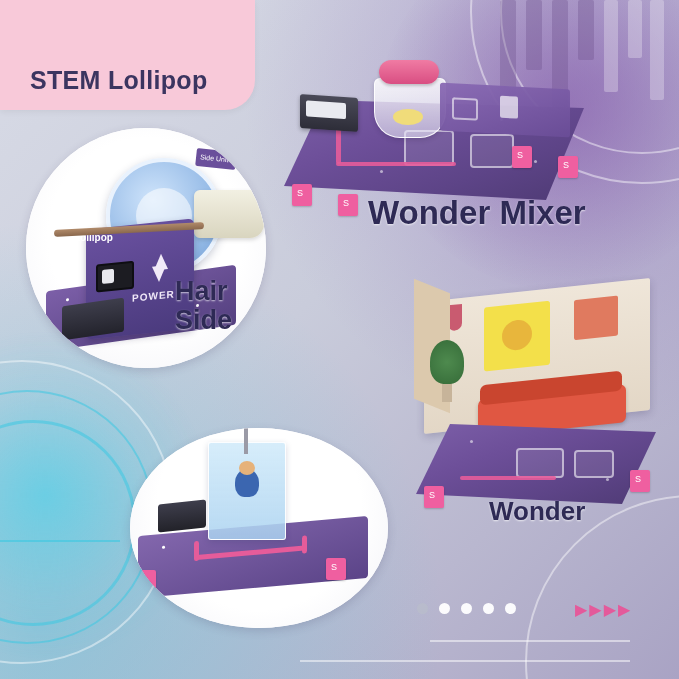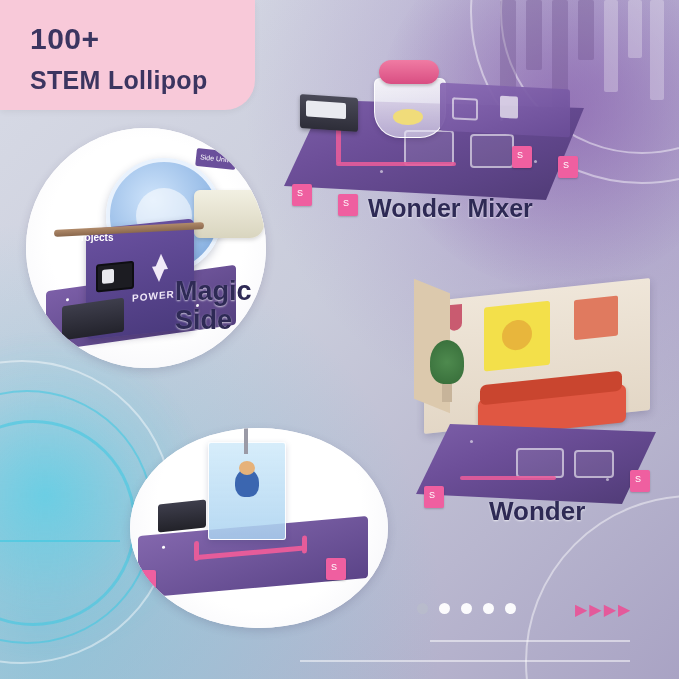--- a/index.html
+++ b/index.html
@@ -49,21 +49,21 @@
     position:absolute;left:30px;top:66px;
     font-size:25px;font-weight:bold;color:#3b3560;letter-spacing:.3px;
   }
 
   
   .plabel{
     position:absolute;color:#2e2a55;font-weight:bold;
     text-shadow:0 1px 2px rgba(255,255,255,.7);
     line-height:1.08;
   }
-  #label-wonder{left:368px;top:195px;font-size:25px;text-align:center;}
+  #label-wonder{left:368px;top:195px;font-size:33px;text-align:center;}
   #label-hair{left:175px;top:277px;font-size:27px;}
   #label-cooler{left:489px;top:497px;font-size:26px;}
   #label-illusion{left:172px;top:592px;font-size:25px;}
 
   
   .circ{
     position:absolute;border-radius:50%;
     background:#ffffff;
     box-shadow:0 3px 10px rgba(60,50,90,.18);
     overflow:hidden;
@@ -198,21 +198,21 @@
       <div style="position:absolute;left:10px;top:36px;width:34px;height:24px;background:#1c1c22;border-radius:3px;
                   border:2px solid #0e0e12;">
         <div style="position:absolute;left:4px;top:4px;width:12px;height:14px;background:#e8e8ee;border-radius:2px;"></div>
       </div>
       <div style="position:absolute;left:54px;top:30px;width:36px;height:36px;">
         <div style="position:absolute;left:14px;top:2px;width:0;height:0;border-left:7px solid transparent;border-right:7px solid transparent;border-bottom:16px solid #f1eaf8;"></div>
         <div style="position:absolute;left:12px;top:14px;width:0;height:0;border-left:7px solid transparent;border-right:7px solid transparent;border-top:16px solid #f1eaf8;"></div>
       </div>
       <div style="position:absolute;left:46px;top:68px;font-size:10px;color:#efe7f7;font-weight:bold;letter-spacing:1px;">POWER</div>
     </div>
-    <div style="position:absolute;left:48px;top:104px;font-size:10px;color:#ffffff;font-weight:bold;">Projects</div>
+    <div style="position:absolute;left:48px;top:104px;font-size:10px;color:#ffffff;font-weight:bold;">Lollipop</div>
 
     <div style="position:absolute;left:36px;top:174px;width:62px;height:34px;background:linear-gradient(180deg,#3e3e4c,#23232c);
                 border-radius:3px;transform:skewY(-8deg);"></div>
 
     <div style="position:absolute;left:28px;top:98px;width:150px;height:7px;background:linear-gradient(180deg,#b08a6a,#8a684d);
                 border-radius:4px;transform:rotate(-3deg);"></div>
 
     <div style="position:absolute;left:170px;top:22px;width:40px;height:18px;background:#6a4f9b;border-radius:2px;transform:rotate(6deg);">
       <span class="tiny" style="left:4px;top:5px;">Side Unit</span>
     </div>
@@ -282,27 +282,26 @@
                 border-radius:3px;transform:skewY(-6deg);"></div>
     <div class="leg" style="left:6px;top:142px;">
         <i>S</i>
       </div>
     <div class="leg" style="left:196px;top:130px;">
         <i>S</i>
       </div>
   </div>
 
   <div id="badge">
-    <div class="l1">100+</div>
     <div class="l2">STEM Lollipop</div>
   </div>
 
   <div class="plabel" id="label-wonder">Wonder Mixer</div>
   <div class="plabel" id="label-hair">
-    <div>Magic</div>
+    <div>Hair</div>
     <div>Side</div>
   </div>
   <div class="plabel" id="label-cooler">Wonder</div>
 
   <div id="dots">
     <span class="active"></span>
     <span></span>
     <span></span>
     <span></span>
     <span></span>

